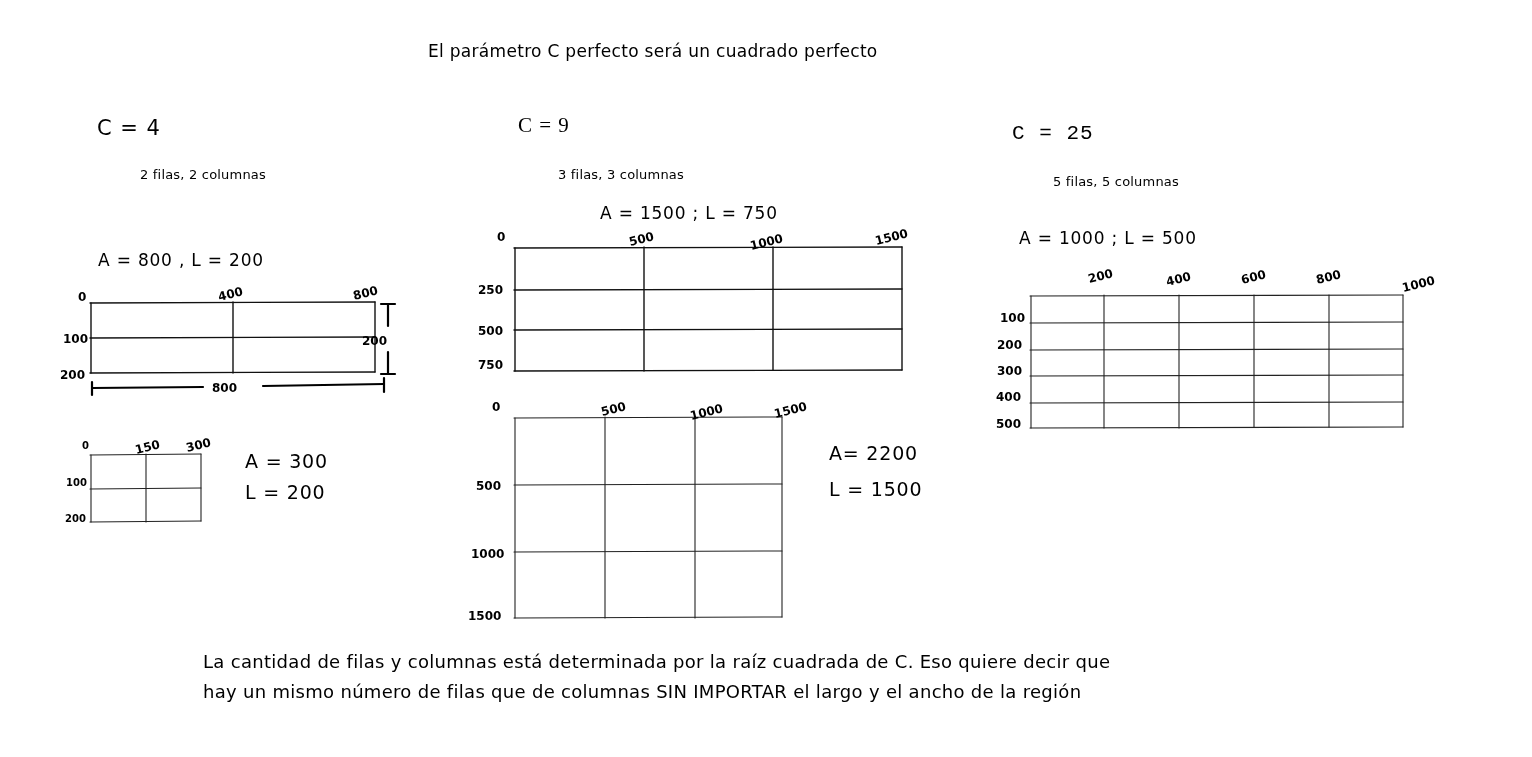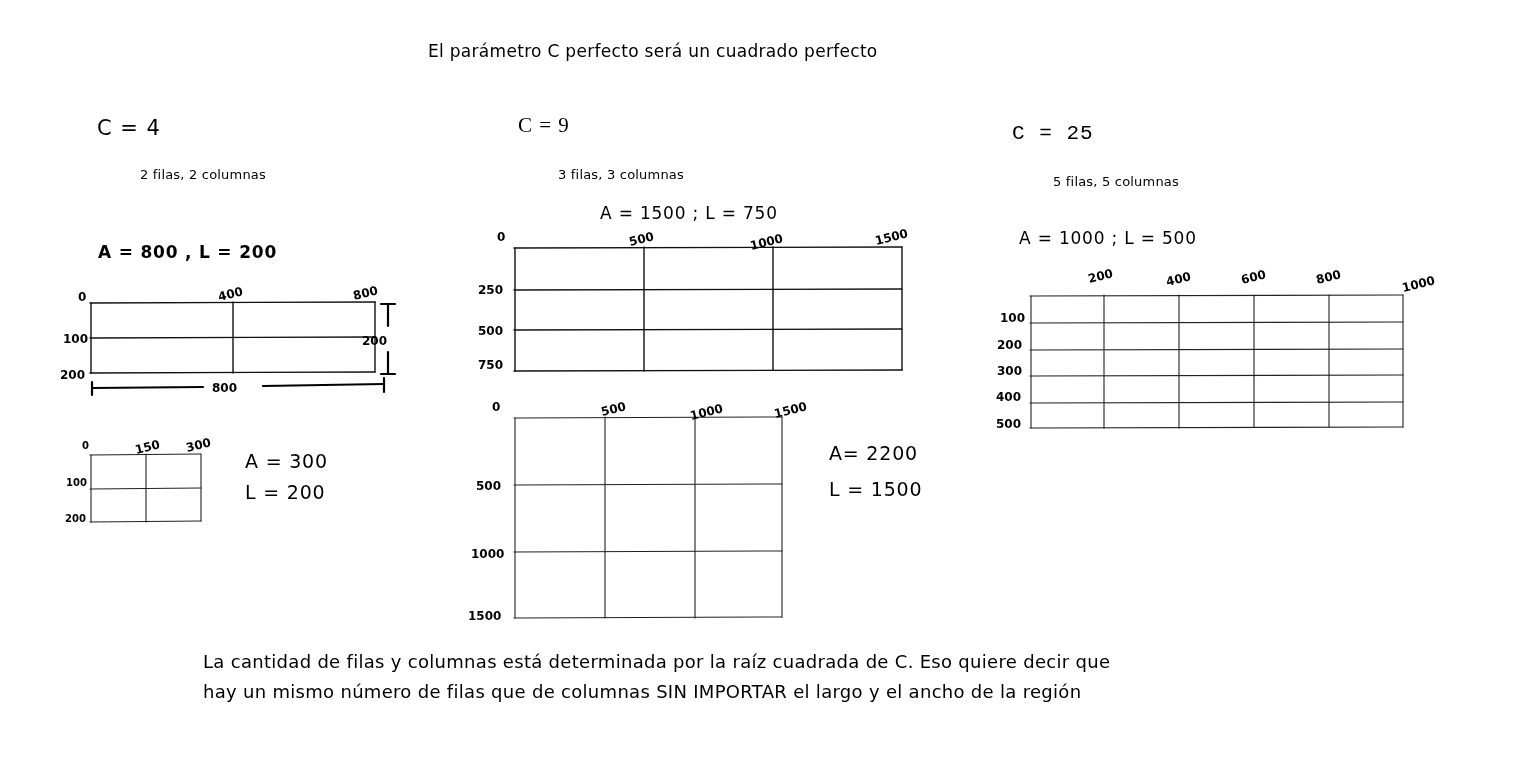--- a/index.html
+++ b/index.html
@@ -70,21 +70,21 @@
   .grid-line-thin { stroke: #222222; stroke-width: 1.1; fill: none; stroke-linecap: round; }
   .dim-line { stroke: #000000; stroke-width: 2.2; fill: none; stroke-linecap: round; }
 </style>
 </head>
 <body>
 
 <div class="abs title-text" style="left:428px; top:41px;">El parámetro C perfecto será un cuadrado perfecto</div>
 
 <div class="abs c-label" style="left:97px; top:116px;">C = 4</div>
 <div class="abs sub-label" style="left:140px; top:167px;">2 filas, 2 columnas</div>
-<div class="abs al-label" style="left:98px; top:242px;font-weight:bold;">A = 800 ,  L = 200</div>
+<div class="abs al-label" style="left:98px; top:250px;">A = 800 ,  L = 200</div>
 
 <div class="abs" style="left:88px; top:300px;">
   <svg width="290" height="80" viewBox="0 0 290 80">
     <path class="grid-line" d="M2,3 L287,2"></path>
     <path class="grid-line" d="M2,38 L287,37"></path>
     <path class="grid-line" d="M2,73 L287,72"></path>
     <path class="grid-line" d="M3,3 L3,73"></path>
     <path class="grid-line" d="M145,2 L145,73"></path>
     <path class="grid-line" d="M287,2 L287,72"></path>
   </svg>

